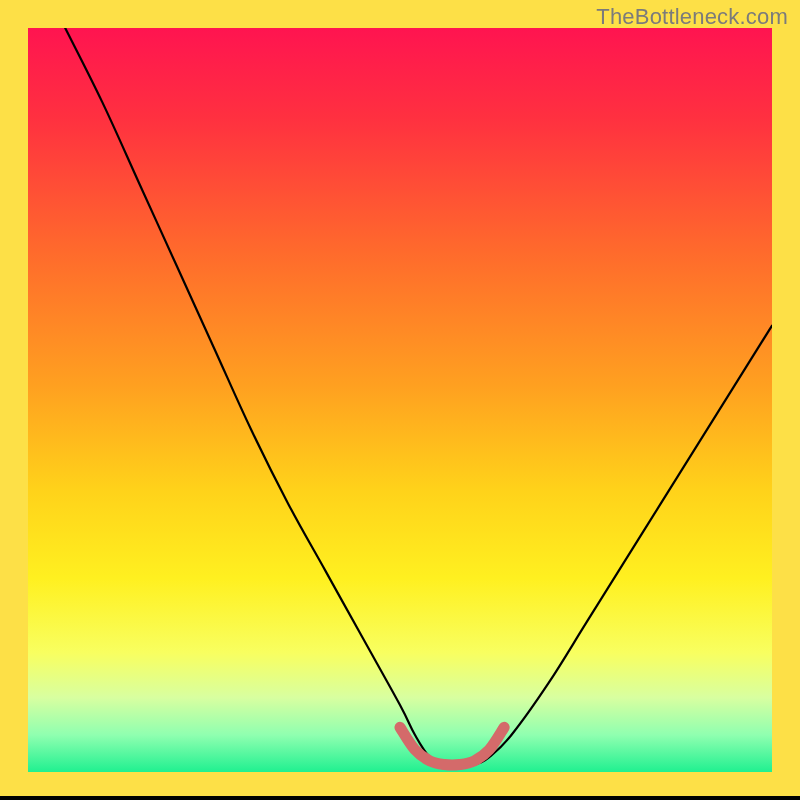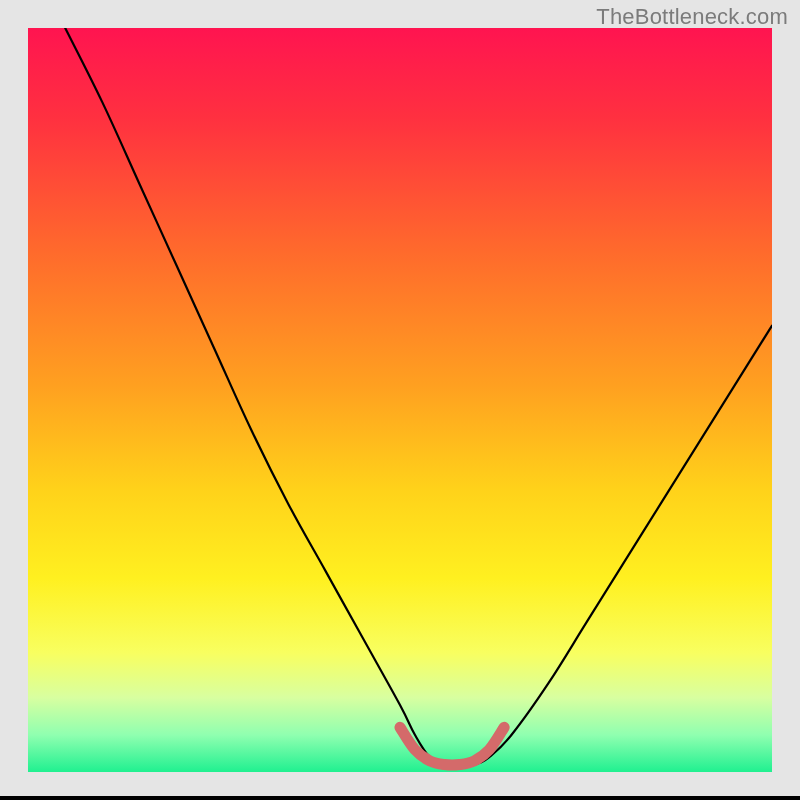--- a/index.html
+++ b/index.html
@@ -8,21 +8,21 @@
     width: 800px;
     height: 800px;
     background: #000;
     overflow: hidden;
     font-family: Arial, Helvetica, sans-serif;
   }
   .frame {
     position: relative;
     width: 800px;
     height: 796px;
-    background: #e5e5e5;
+    background: #fde047;
   }
   .plot-area {
     position: absolute;
     left: 28px;
     top: 28px;
     width: 744px;
     height: 744px;
     overflow: hidden;
   }
   .gradient-bg {

